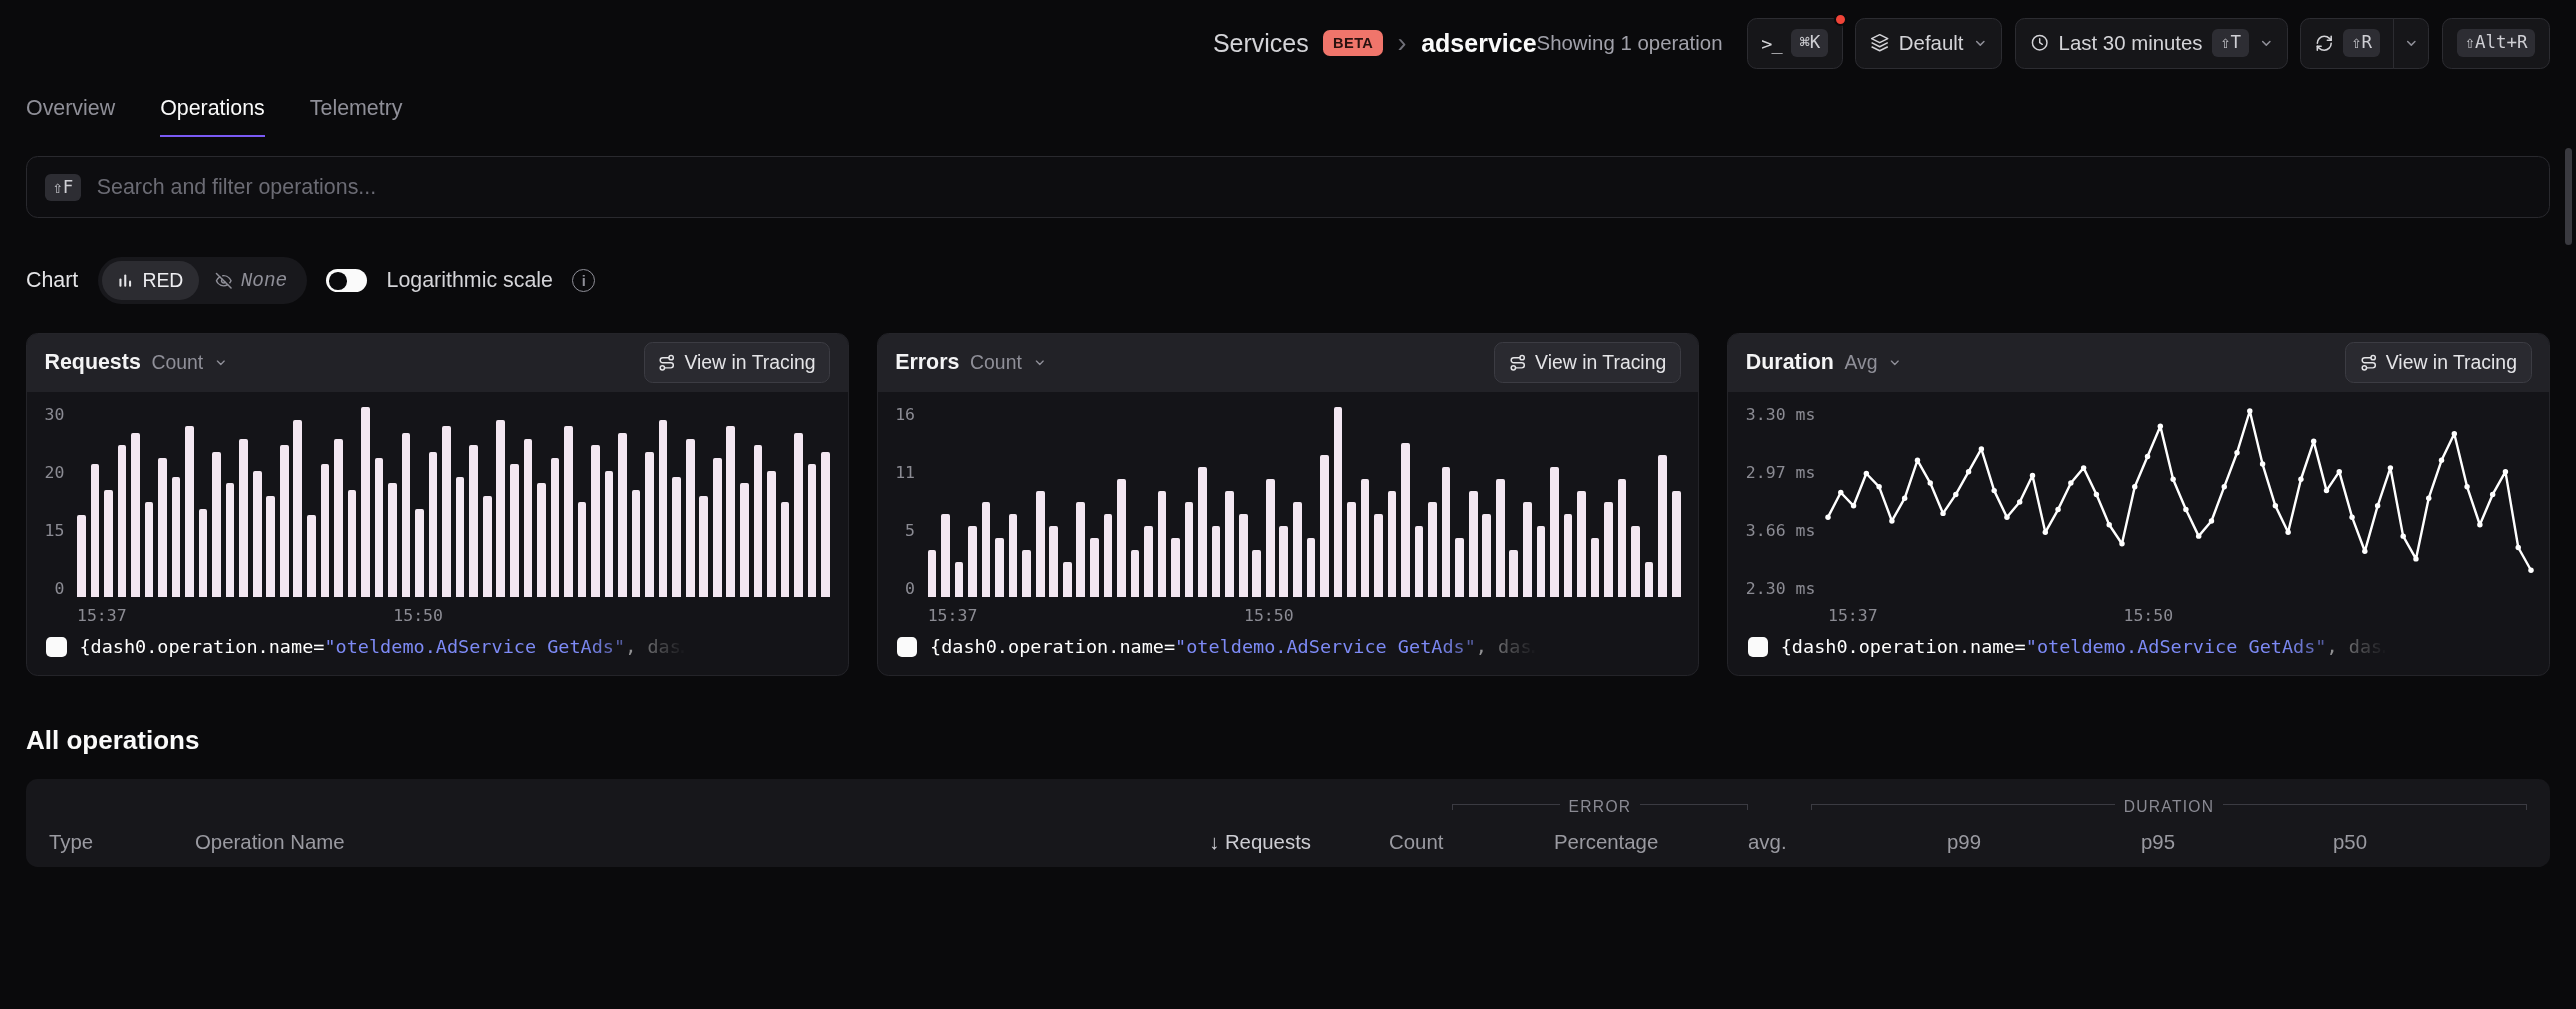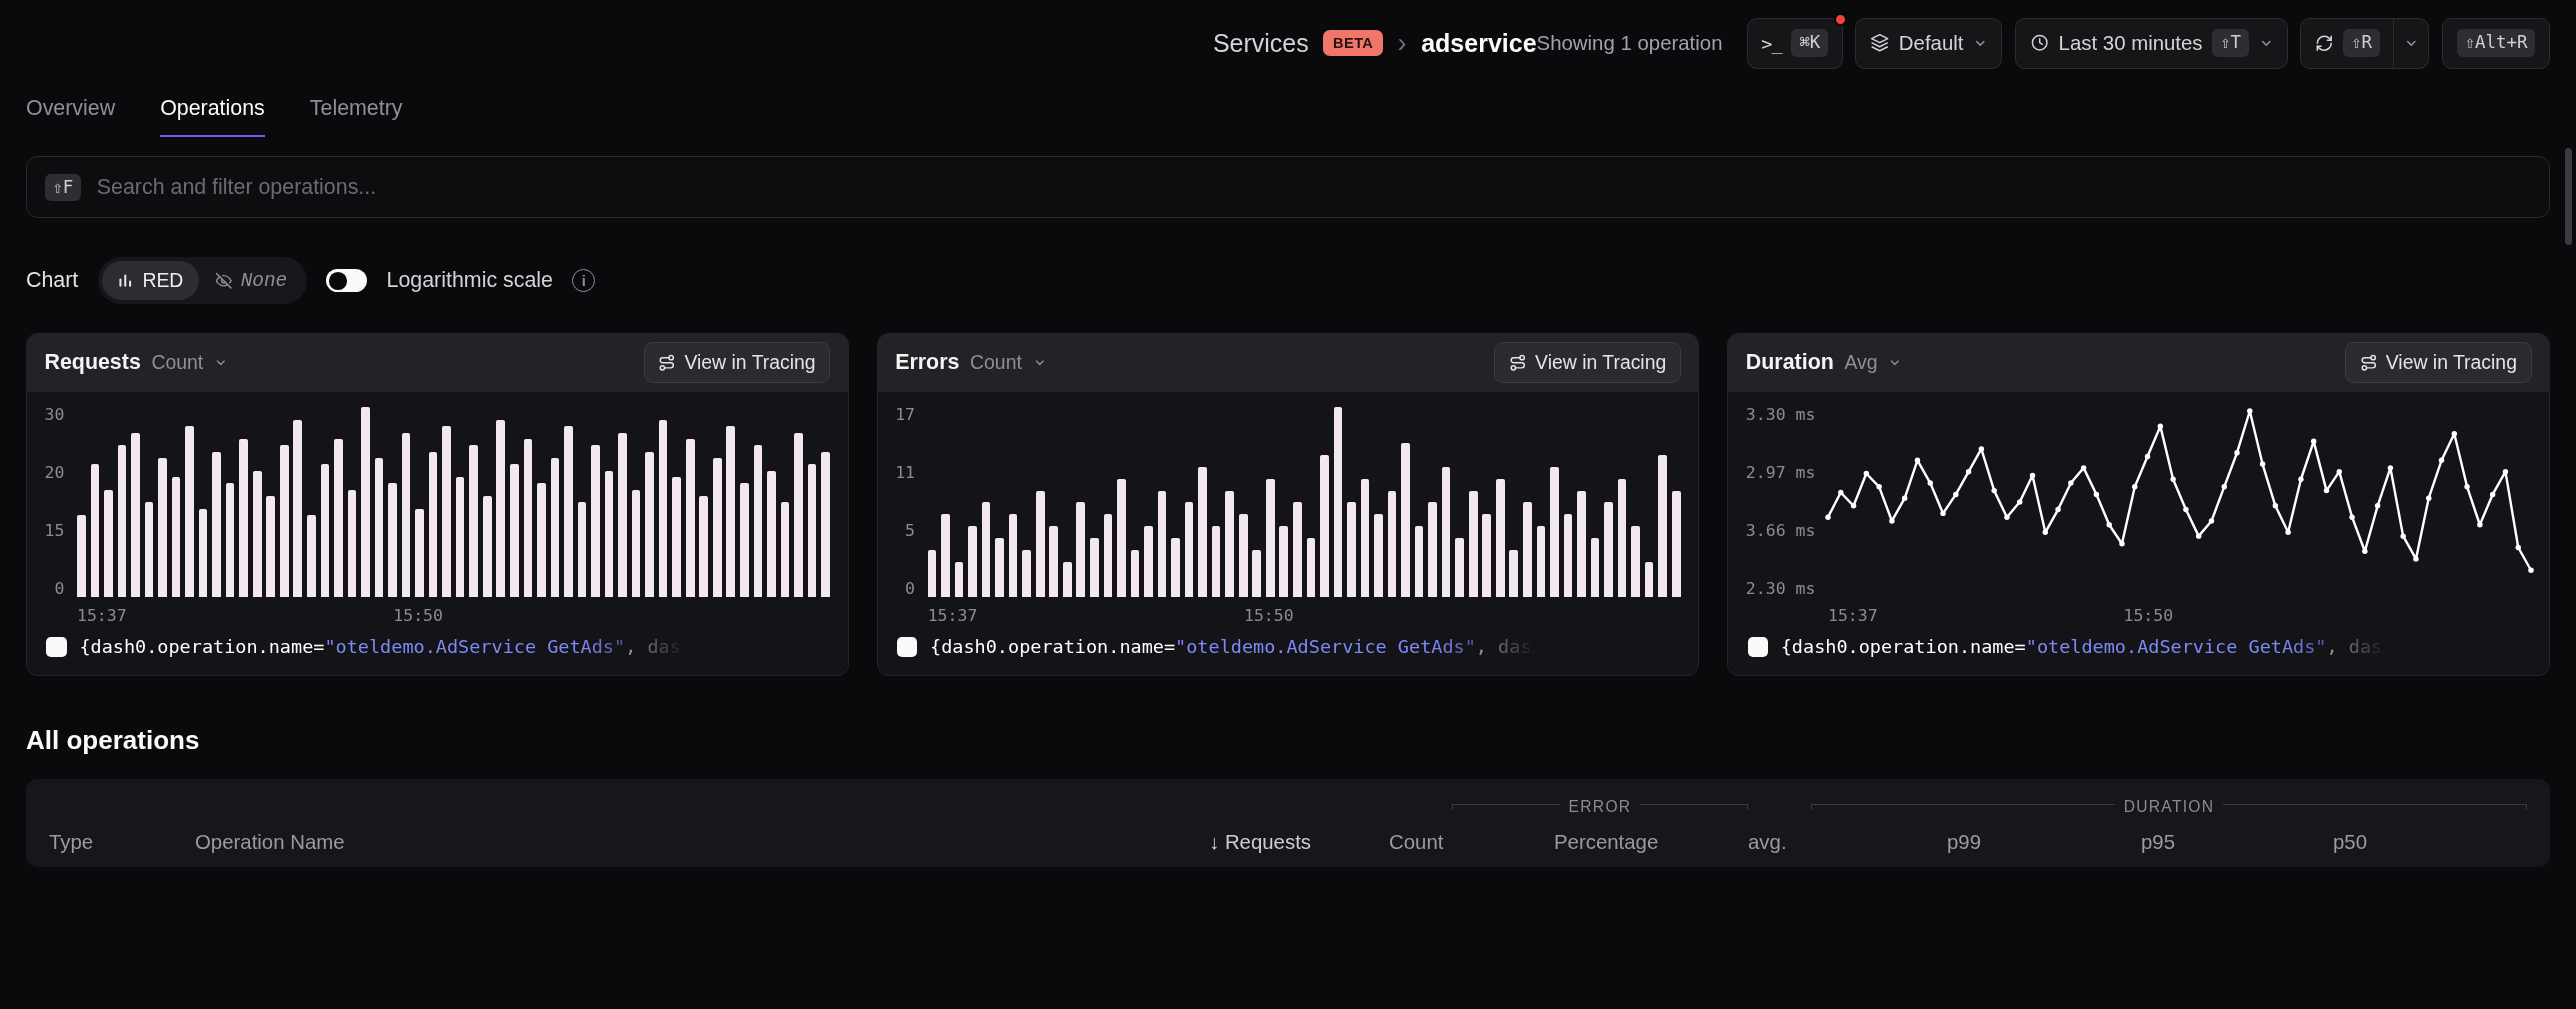--- a/index.html
+++ b/index.html
@@ -326,21 +326,21 @@
             <circle cx="6" cy="19" r="3"></circle>
             <path d="M9 19h8.5a3.5 3.5 0 0 0 0-7h-11a3.5 3.5 0 0 1 0-7H15"></path>
             <circle cx="18" cy="5" r="3"></circle>
           </svg>
         <span>View in Tracing</span>
       </div>
     </div>
     <div class="card-body">
       <div class="chart-wrap">
         <div class="y-axis" id="yaxis-1">
-            <div>17</div>
+            <div>16</div>
             <div>11</div>
             <div>5</div>
             <div>0</div>
           </div>
         <div class="plot" id="plot-1">
             <span class="xlabel" style="left: 0%;">15:37</span>
             <span class="xlabel" style="left: 42%;">15:50</span>
             <div class="bars">
               <div class="bar" style="background: rgb(243, 231, 241); height: 25%;"></div>
               <div class="bar" style="background: rgb(243, 231, 241); height: 43.75%;"></div>

